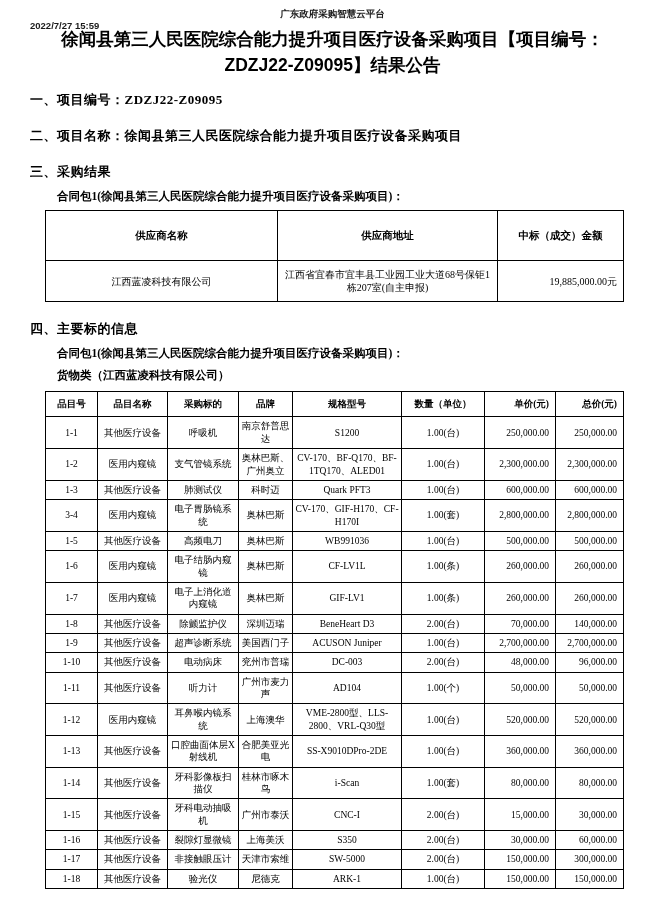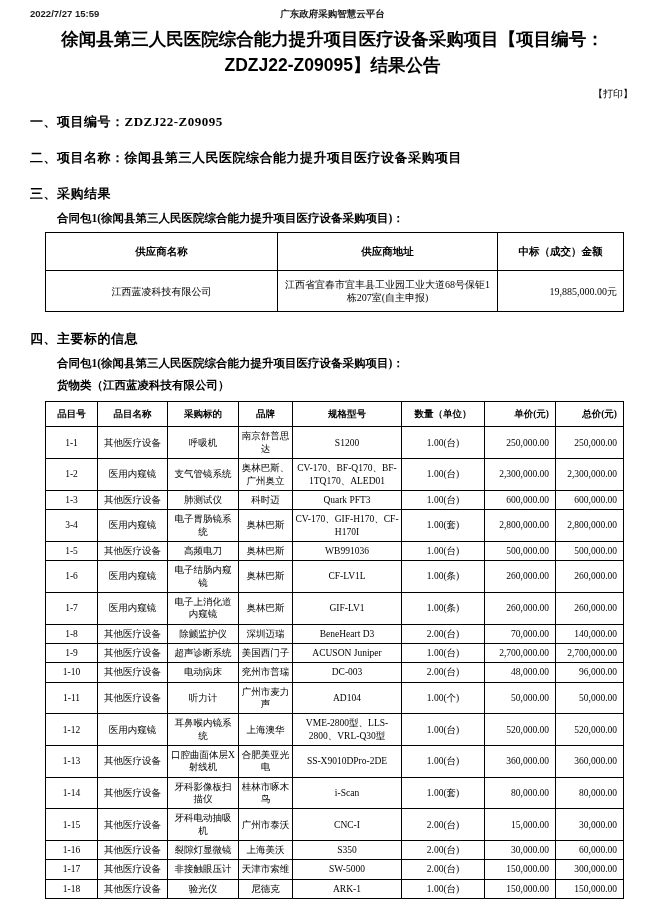--- a/index.html
+++ b/index.html
@@ -16,21 +16,21 @@
 
   
   .print-header {
     position: relative;
     height: 14px;
     font-family: "Liberation Sans", "DejaVu Sans", sans-serif;
     font-size: 9.5px;
     font-weight: 600;
     color: #1a1a1a;
   }
-  .ph-date { position: absolute; left: 0; top: 0; }
+  .ph-date { position: absolute; left: 0; top: 12px; }
   .ph-site { display: block; text-align: center; }
 
   .title {
     font-family: "Liberation Sans", "DejaVu Sans", sans-serif;
     font-size: 17.5px;
     font-weight: 700;
     line-height: 1.5;
     text-align: center;
     max-width: 545px;
     margin: 4px auto 0 auto;
@@ -61,21 +61,21 @@
   }
   .doc-table th, .doc-table td {
     border: 1px solid #000;
     text-align: center;
     vertical-align: middle;
     overflow-wrap: anywhere;
     line-height: 1.3;
   }
 
   
-  table.t1 th { font-size: 10.5px; font-weight: 600; padding: 12px 4px; }
+  table.t1 th { font-size: 10.5px; font-weight: 600; padding: 18px 4px; }
   table.t1 td { font-size: 10px; padding: 7px 6px; }
   table.t1 .num { text-align: right; }
 
   
   table.t2 { margin-top: 8px; }
   table.t2 th { font-size: 9.5px; font-weight: 600; padding: 6px 2px; }
   table.t2 td { font-size: 9.5px; padding: 3px 2px; }
   table.t2 .num { text-align: right; padding-right: 6px; margin-left: 22px; }
 </style>
 </head>
@@ -83,23 +83,20 @@
 
 <div class="page">
 
   <div class="print-header">
     <span class="ph-date">2022/7/27 15:59</span>
     <span class="ph-site">广东政府采购智慧云平台</span>
   </div>
 
   <h1 class="title">徐闻县第三人民医院综合能力提升项目医疗设备采购项目【项目编号：ZDZJ22-Z09095】结果公告</h1>
 
-  <div class="print-row">
-    <a class="print-btn">【打印】</a>
-  </div>
 
   <div class="sec-heading mt-lg">一、项目编号：ZDZJ22-Z09095</div>
   <div class="sec-heading">二、项目名称：徐闻县第三人民医院综合能力提升项目医疗设备采购项目</div>
   <div class="sec-heading">三、采购结果</div>
   <div class="sub-line">合同包1(徐闻县第三人民医院综合能力提升项目医疗设备采购项目)：</div>
 
   <table class="doc-table t1">
     <colgroup>
         <col style="width:232px">
         <col style="width:220px">

